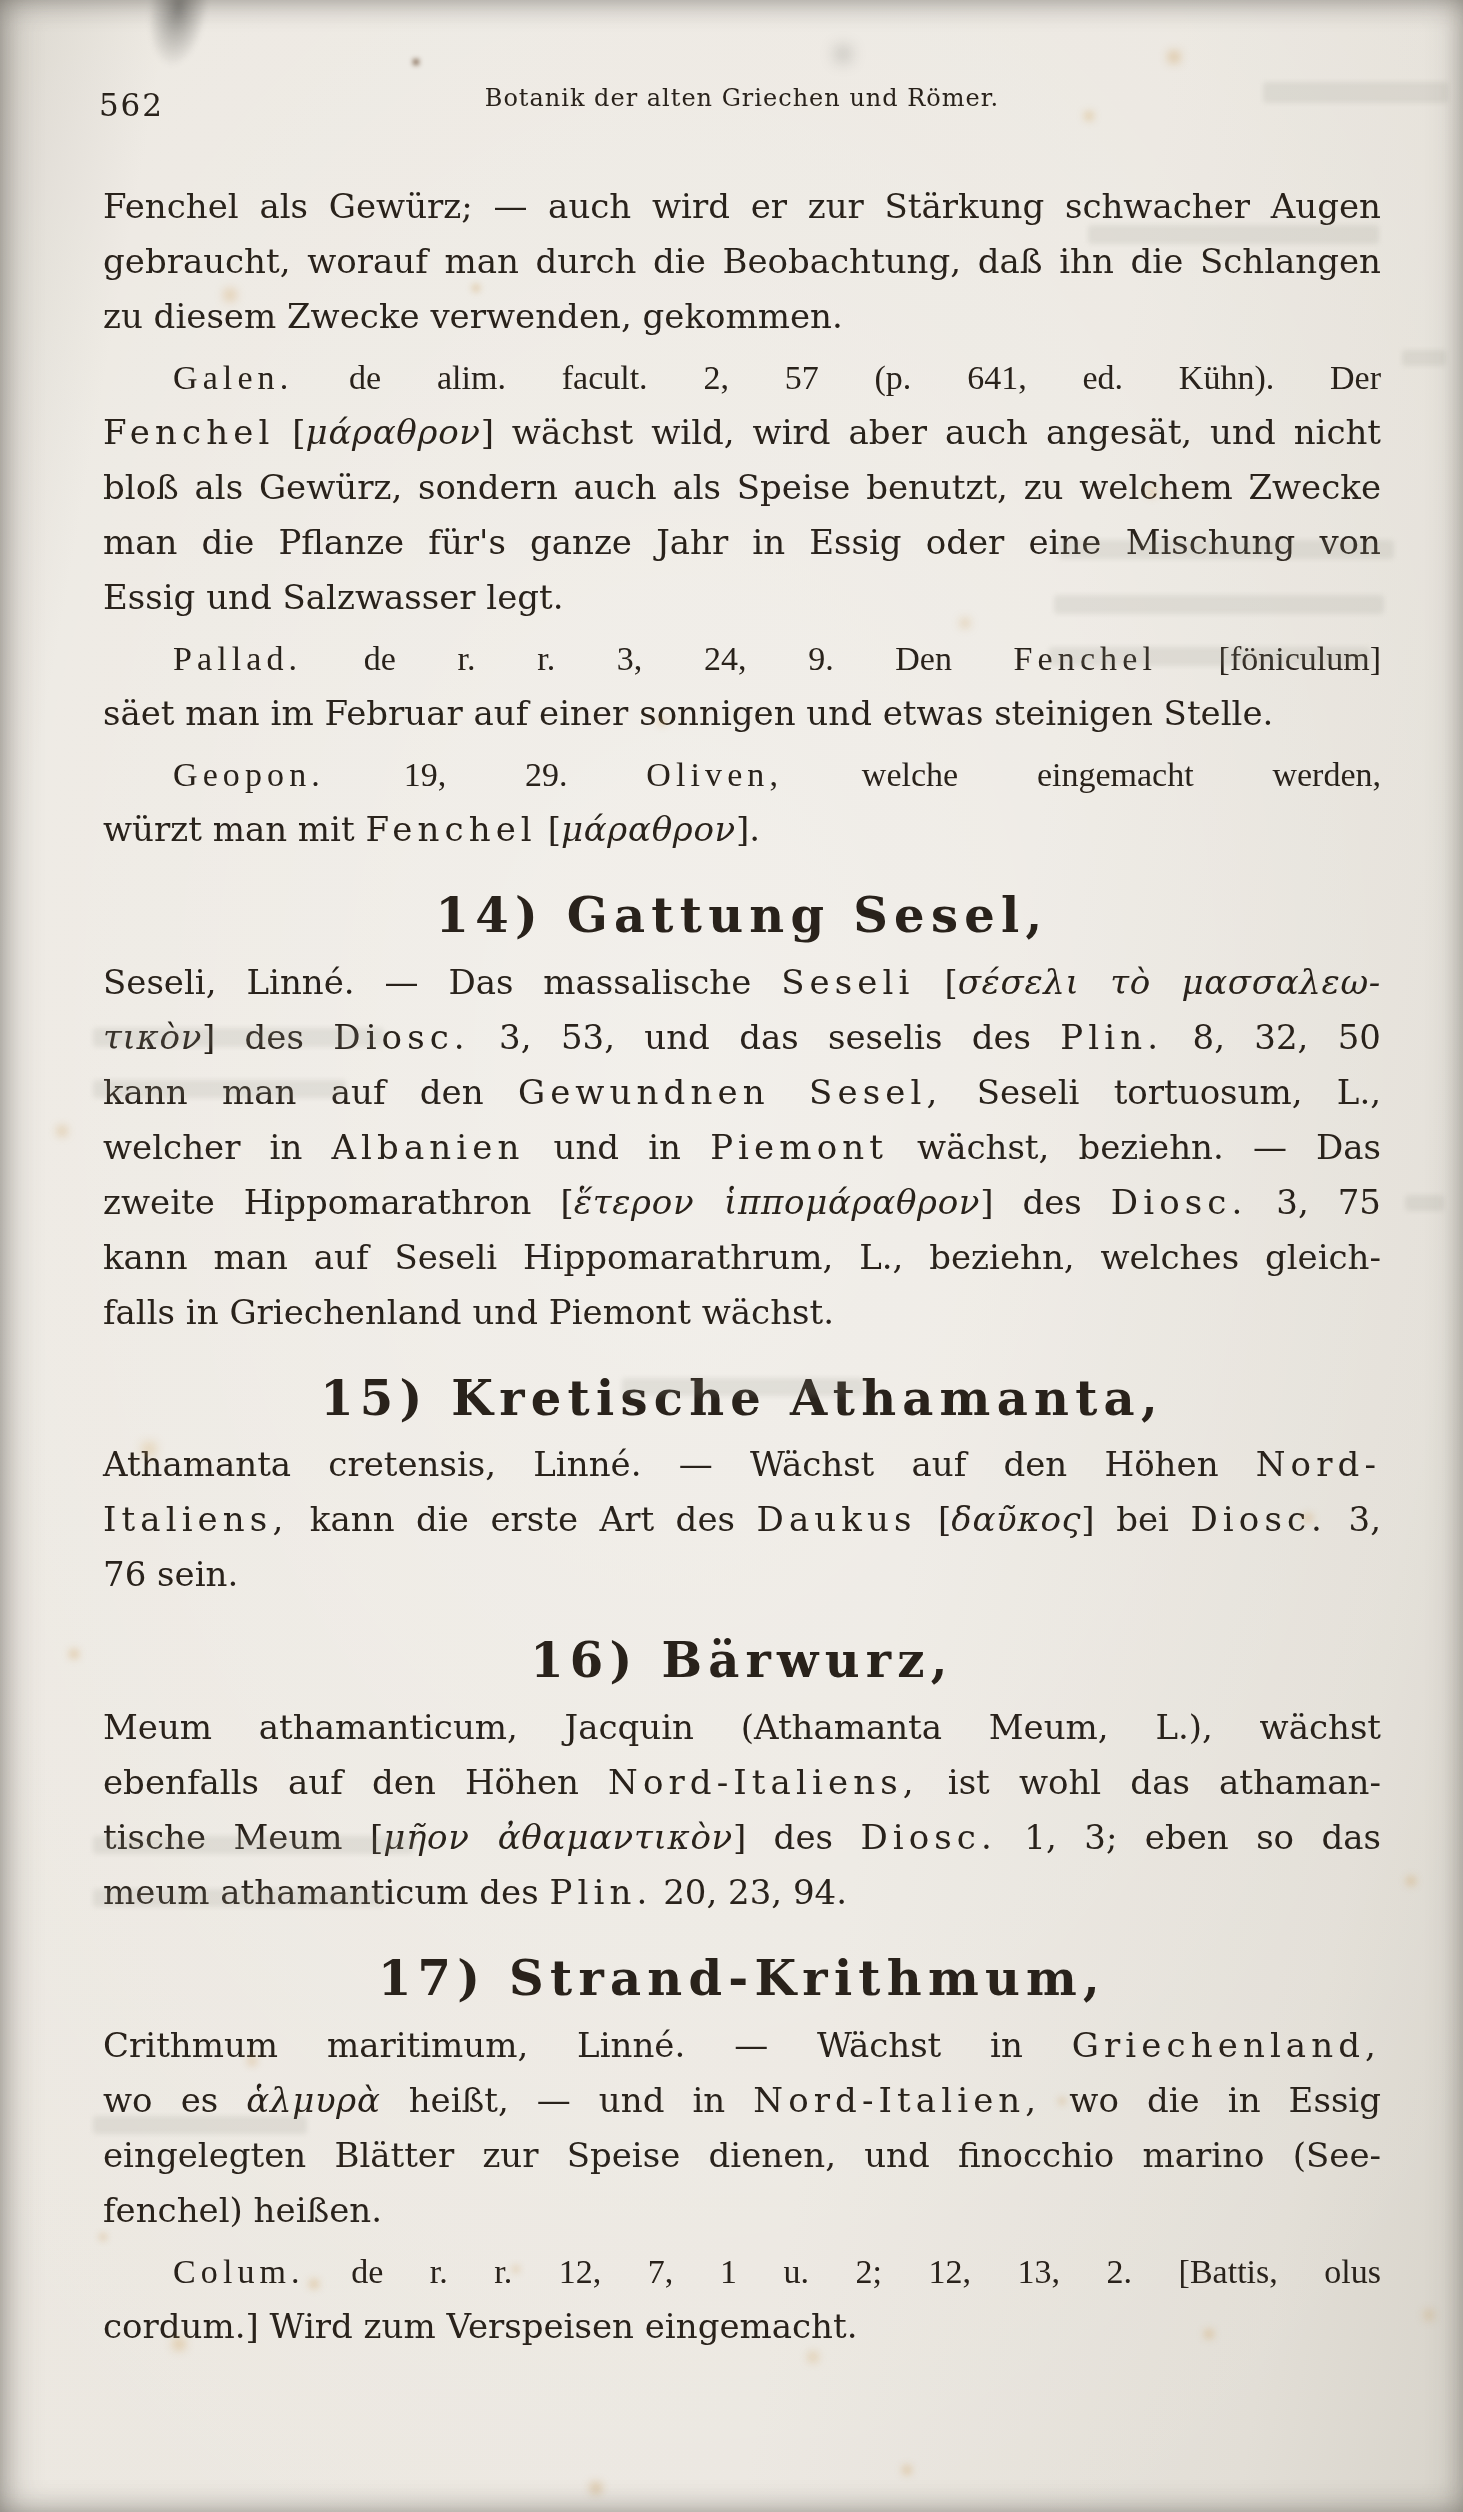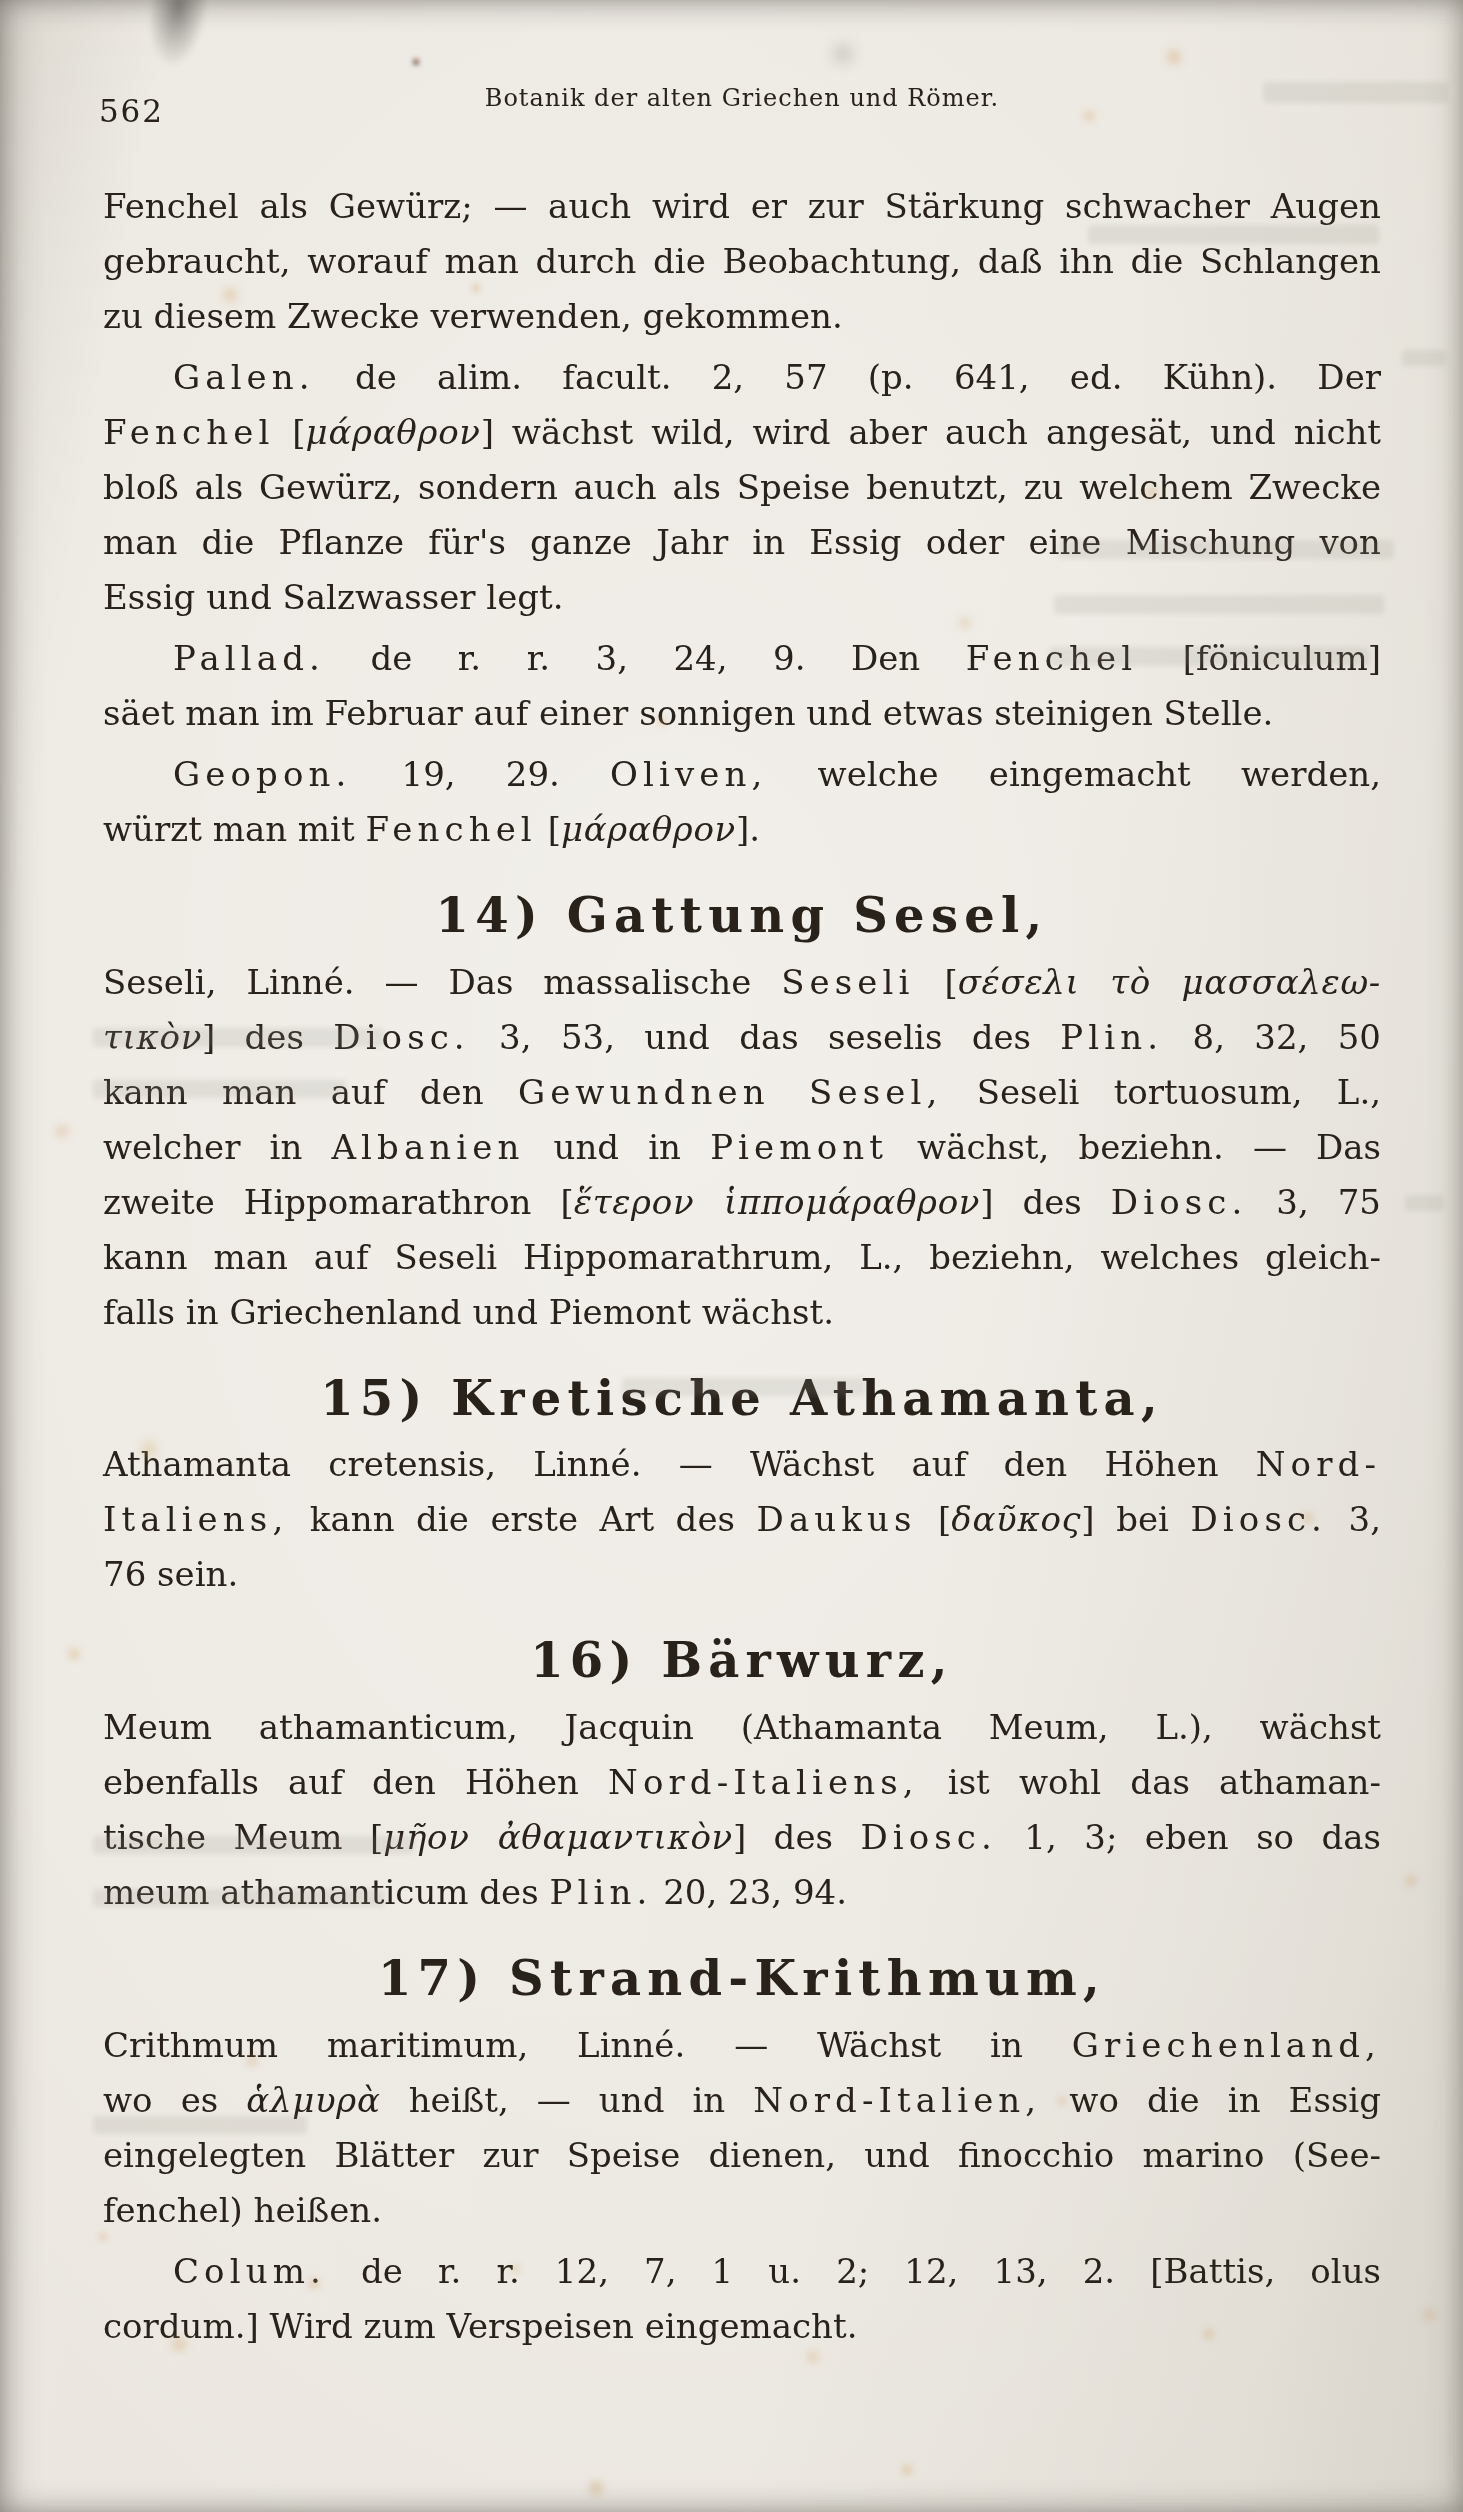--- a/index.html
+++ b/index.html
@@ -70,21 +70,21 @@
   .bt{ 
     position:absolute;background:rgba(148,146,138,0.17);
     border-radius:3.9px;filter:blur(2.9px);pointer-events:none;
   }
   .pagehead{
     position:relative;
     margin:82px 76px 0 97px;
     height:43px;
   }
   .pagenum{
-    position:absolute;left:1.9px;top:11px;
+    position:absolute;left:1.9px;top:5px;
     font-size:31px;letter-spacing:1.9px;
   }
   .runhead{
     text-align:center;
     font-size:24px;letter-spacing:1px;
     padding-top:1.9px;
   }
   .textblock{
     margin:54px 76px 0 97px;
     font-size:34px;
@@ -93,21 +93,21 @@
   .para{margin:6px;}
   .line{
     text-align:justify;
     text-align-last:justify;
     white-space:nowrap;
   }
   .line.last{
     text-align-last:left;
     white-space:normal;
   }
-  .line.indent{text-indent:70px;}
+  .line.indent{text-indent:70px;font-family:Liberation Serif, serif;}
   .sp{letter-spacing:0.15em;}
   .gr{font-style:italic;letter-spacing:0.02em;}
   .heading{
     text-align:center;
     font-size:48px;
     font-weight:600;
     letter-spacing:0.13em;
     margin:31px 0 11.7px 0;
     text-align-last:center;
   }

